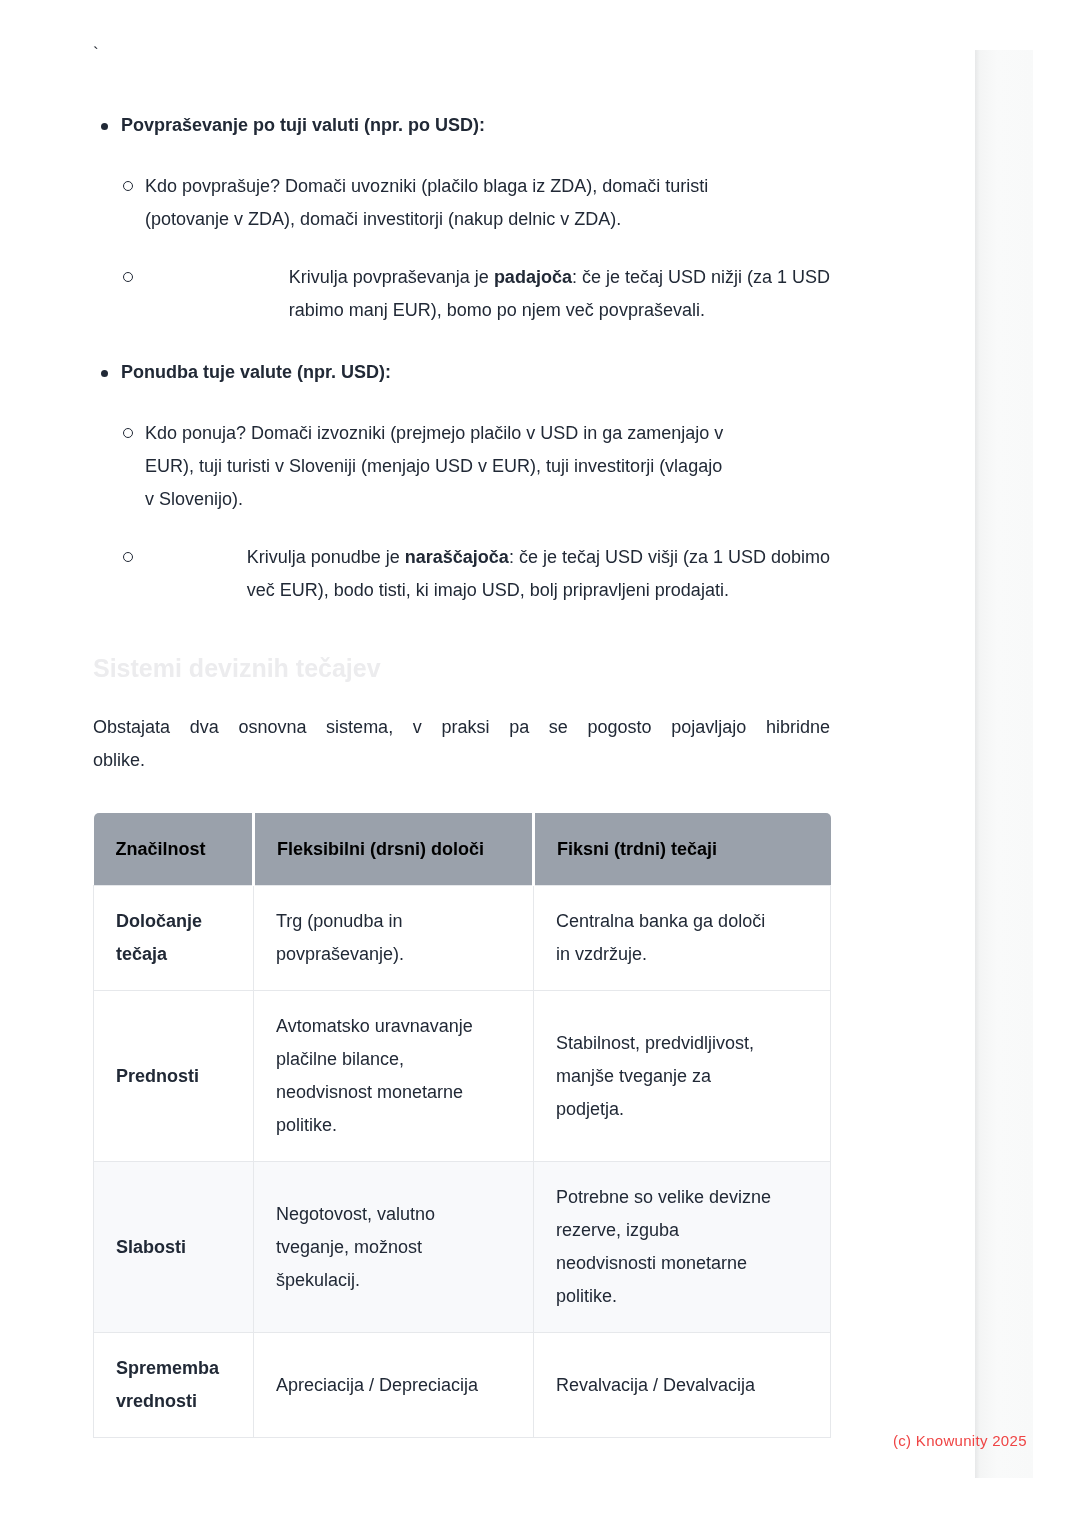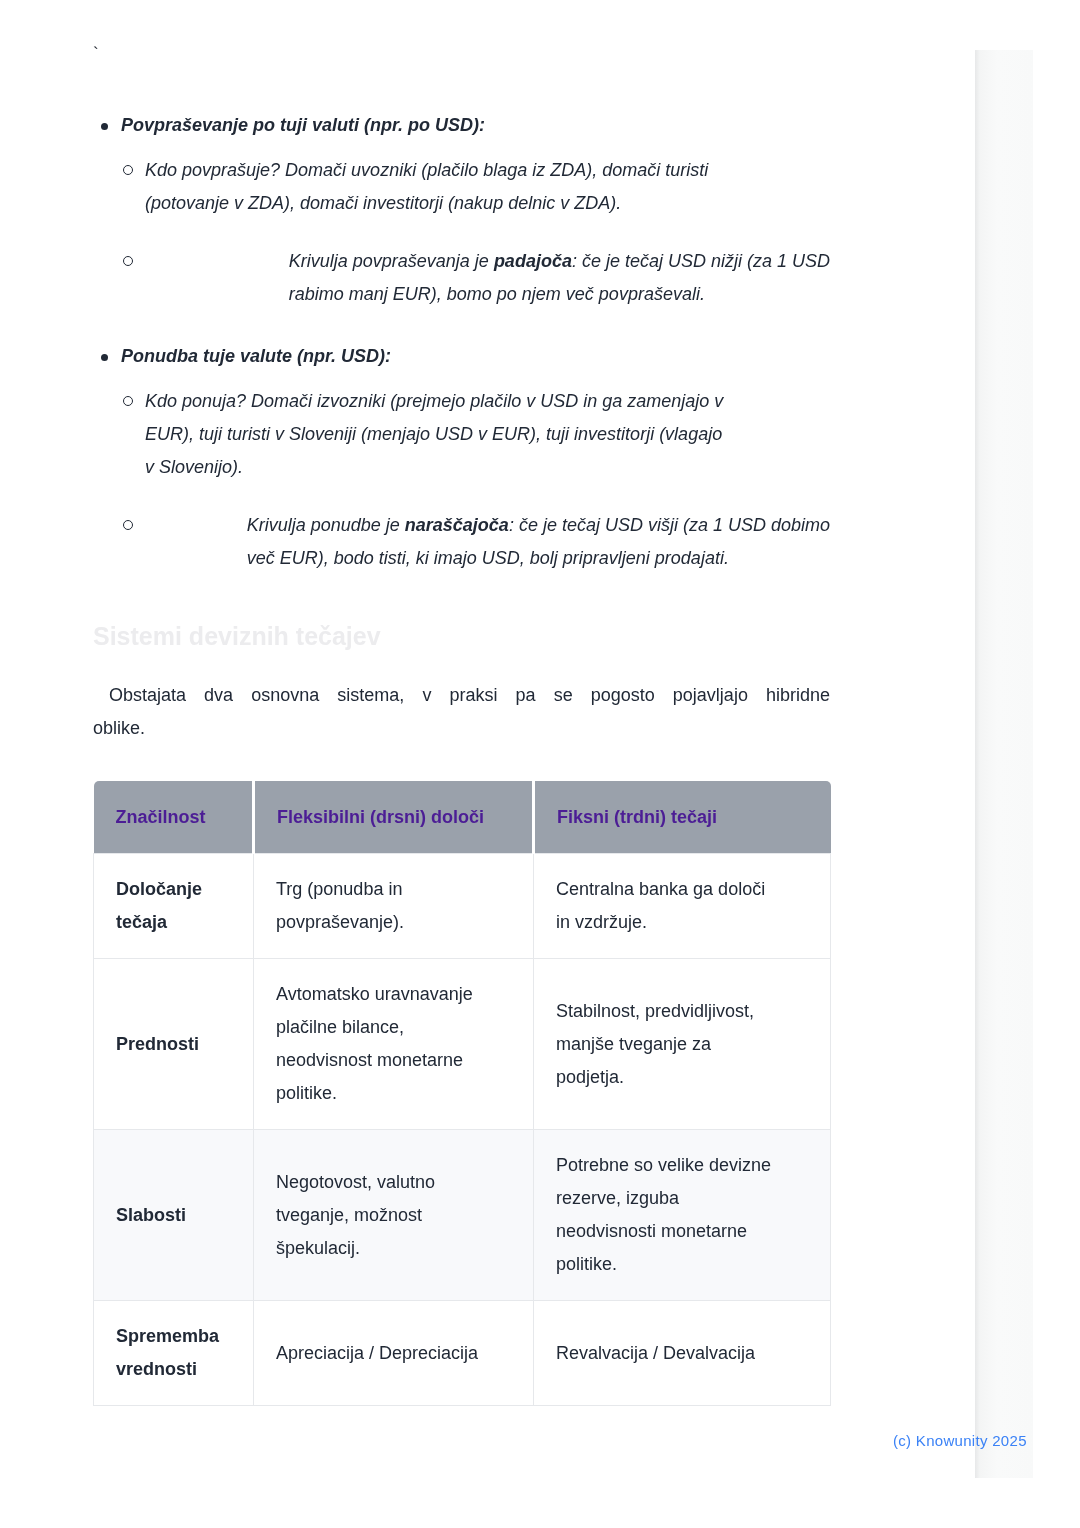--- a/index.html
+++ b/index.html
@@ -18,76 +18,76 @@
     background:linear-gradient(to right,#e7e8e9 0px,#f4f5f5 5px,#f9fafa 22px,#f8f9f9 100%);
   }
   .stray{
     position:absolute;left:93px;top:44px;
     font-size:17px;color:#2a2f38;
   }
   .content{
     position:absolute;left:93px;top:0;width:737px;
     font-size:18px;line-height:33px;
   }
-  .bullets{margin-top:110px;font-style:italic;}
+  .bullets{margin-top:110px;}
   .b-group{margin-bottom:30px;}
   .b-head{display:flex;}
   .b-dot{
     flex:none;width:7px;height:7px;border-radius:50%;
     background:#212936;margin:13px 13px 0 8px;
   }
   .b-title{font-weight:700;line-height:30px;}
-  .sub-list{margin-top:14px;}
+  .sub-list{margin-top:30px;}
   .sb-item{display:flex;margin-bottom:25px;}
   .sb-item:last-child{margin-bottom:0;justify-content:space-between;}
   .sb-circle{
     flex:none;width:8px;height:8px;border-radius:50%;
     border:1.5px solid #212936;background:transparent;
     margin:11px 12px 0 30px;
   }
   .sb-text{white-space:pre-line;}
   .bold{font-weight:700;}
   .faded-heading{
     margin-top:46px;
     font-size:25px;font-weight:700;line-height:30px;
     color:#ececee;
   }
   .paragraph{margin-top:28px;}
-  .p-line1{text-align:justify;text-align-last:justify;margin-left:16px;}
+  .p-line1{text-align:justify;text-align-last:justify;}
   
   table.cmp{
     margin-top:36px;
     width:737px;
     border-collapse:collapse;
     table-layout:fixed;
   }
   col.c1{width:160px;} col.c2{width:280px;} col.c3{width:297px;}
   table.cmp th{
-    background:#9aa1ab;color:#4c1d95;
+    background:#9aa1ab;color:#000000;
     font-weight:700;font-size:18px;
     text-align:left;vertical-align:middle;
     padding:22px 22px;line-height:28px;
     border:none;
   }
   table.cmp th + th{border-left:3px solid #ffffff;}
   table.cmp th:first-child{border-top-left-radius:5px;}
   table.cmp th:last-child{border-top-right-radius:5px;}
   table.cmp td{
     border:1px solid #e6e8eb;
     padding:19px 22px;
     vertical-align:middle;
     white-space:pre-line;
     font-size:18px;line-height:33px;
     background:#ffffff;
   }
   table.cmp tr.alt td{background:#f8f9fb;}
   td.label{font-weight:700;}
   .footer{
     position:absolute;top:1432px;left:893px;
-    font-size:15px;color:#3b82f6;z-index:2;
+    font-size:15px;color:#ef4444;z-index:2;
     letter-spacing:0.3px;
   }
 </style>
 </head>
 <body>
 
 <div class="page">
 
   <div class="side-strip"></div>
 

